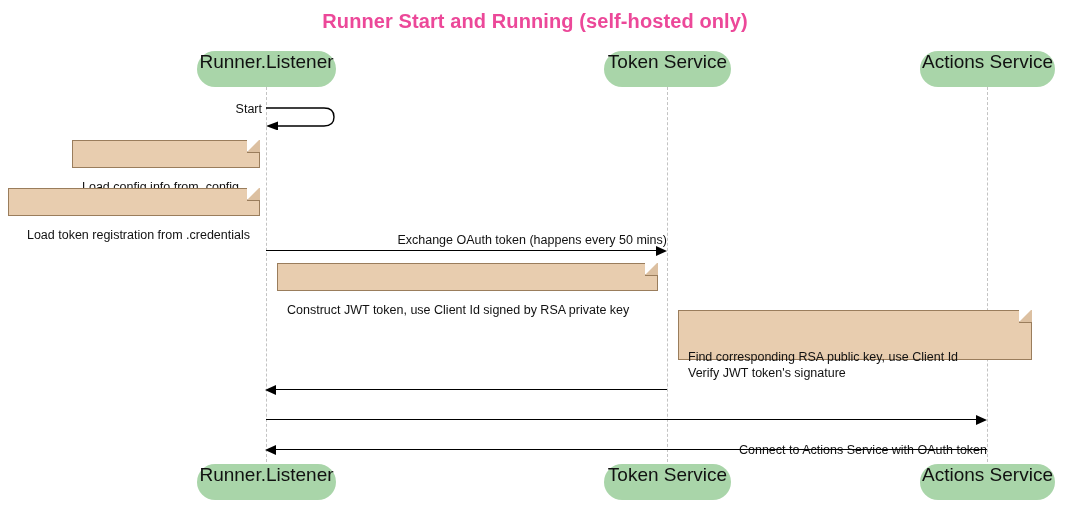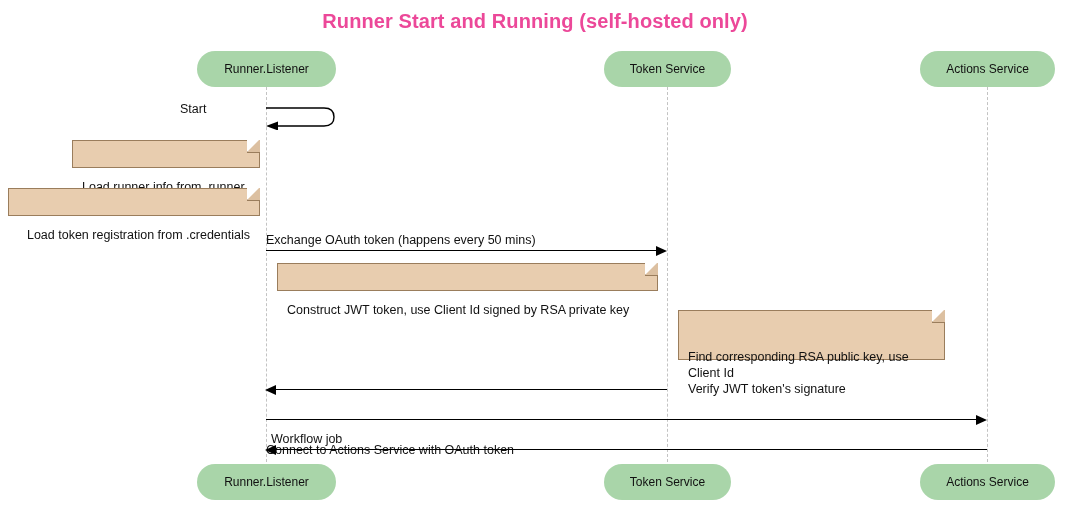--- a/index.html
+++ b/index.html
@@ -32,23 +32,23 @@
     color: #ec4899;
     letter-spacing: 0.1px;
   }
   
   .participant {
     position: absolute;
     height: 36px;
     border-radius: 18px;
     background: #a9d5a9;
     display: flex;
-    align-items: center;
+    align-items: flex-start;
     justify-content: center;
-    font-size: 12px;
+    font-size: 19px;
     color: #111111;
     box-sizing: border-box;
   }
   
   .lifeline {
     position: absolute;
     width: 0;
     border-left: 1px dashed #c3c3c3;
   }
   
@@ -99,25 +99,25 @@
   }
   .arrowhead.left {
     border-top: 5px solid transparent;
     border-bottom: 5px solid transparent;
     border-right: 11px solid #000000;
   }
   .msg-label {
     position: absolute;
     font-size: 12.5px;
     color: #111111;
-    text-align: left;
+    text-align: right;
     white-space: nowrap;
   }
   .msg-label.rightal {
-    text-align: left;
+    text-align: right;
   }
   
   .selfloop {
     position: absolute;
   }
 </style>
 </head>
 <body>
 
 <div id="diagram">
@@ -141,51 +141,50 @@
   <div class="msg-label rightal" style="left:180px; top:102px; width:82px;">Start</div>
   <div class="selfloop" style="left:262px; top:104px; width:80px; height:26px;">
     <svg width="80" height="26" viewBox="0 0 80 26" xmlns="http://www.w3.org/2000/svg">
       <path d="M4,4 L62,4 Q72,4 72,13 Q72,22 62,22 L16,22" fill="none" stroke="#000000" stroke-width="1.4"></path>
       <polygon points="16,17.5 4,22 16,26.5" fill="#000000"></polygon>
     </svg>
   </div>
 
   <div class="note" style="left:72px; top:140px; width:188px; height:28px;">
     <span class="fold"></span>
-    <span>Load runner info from .runner</span>
+    <span>Load config info from .config</span>
   </div>
 
   <div class="note" style="left:8px; top:188px; width:252px; height:28px;text-align:right;">
     <span class="fold"></span>
     <span>Load token registration from .credentials</span>
   </div>
 
   <div class="msg-label" style="left:266px; top:233px; width:401px;">Exchange OAuth token (happens every 50 mins)</div>
   <div class="msg-line" style="left:266px; top:250px; width:396px;"></div>
   <div class="arrowhead right" style="left:656px; top:245.5px;"></div>
 
   <div class="note" style="left:277px; top:263px; width:381px; height:28px;">
     <span class="fold"></span>
     <span>Construct JWT token, use Client Id signed by RSA private key</span>
   </div>
 
-  <div class="note" style="left:678px; top:310px; width:267px; height:50px;">
+  <div class="note" style="left:678px; top:310px; width:354px; height:50px;">
     <span class="fold"></span>
     <span>Find corresponding RSA public key, use Client Id
 Verify JWT token's signature</span>
   </div>
 
   <div class="msg-line" style="left:272px; top:389px; width:395px;"></div>
   <div class="arrowhead left" style="left:265px; top:384.5px;"></div>
 
   <div class="msg-label" style="left:266px; top:402px; width:721px;margin-top:41px;">Connect to Actions Service with OAuth token</div>
   <div class="msg-line" style="left:266px; top:419px; width:716px;"></div>
   <div class="arrowhead right" style="left:976px; top:414.5px;"></div>
 
-  <div class="msg-label" style="left:271px; top:432px; width:716px;">Workflow job</div>
   <div class="msg-line" style="left:272px; top:449px; width:715px;"></div>
   <div class="arrowhead left" style="left:265px; top:444.5px;"></div>
 
   <div class="participant" style="left:197px; top:464px; width:139px;">
     <span>Runner.Listener</span>
   </div>
   <div class="participant" style="left:604px; top:464px; width:127px;">
     <span>Token Service</span>
   </div>
   <div class="participant" style="left:920px; top:464px; width:135px;">

